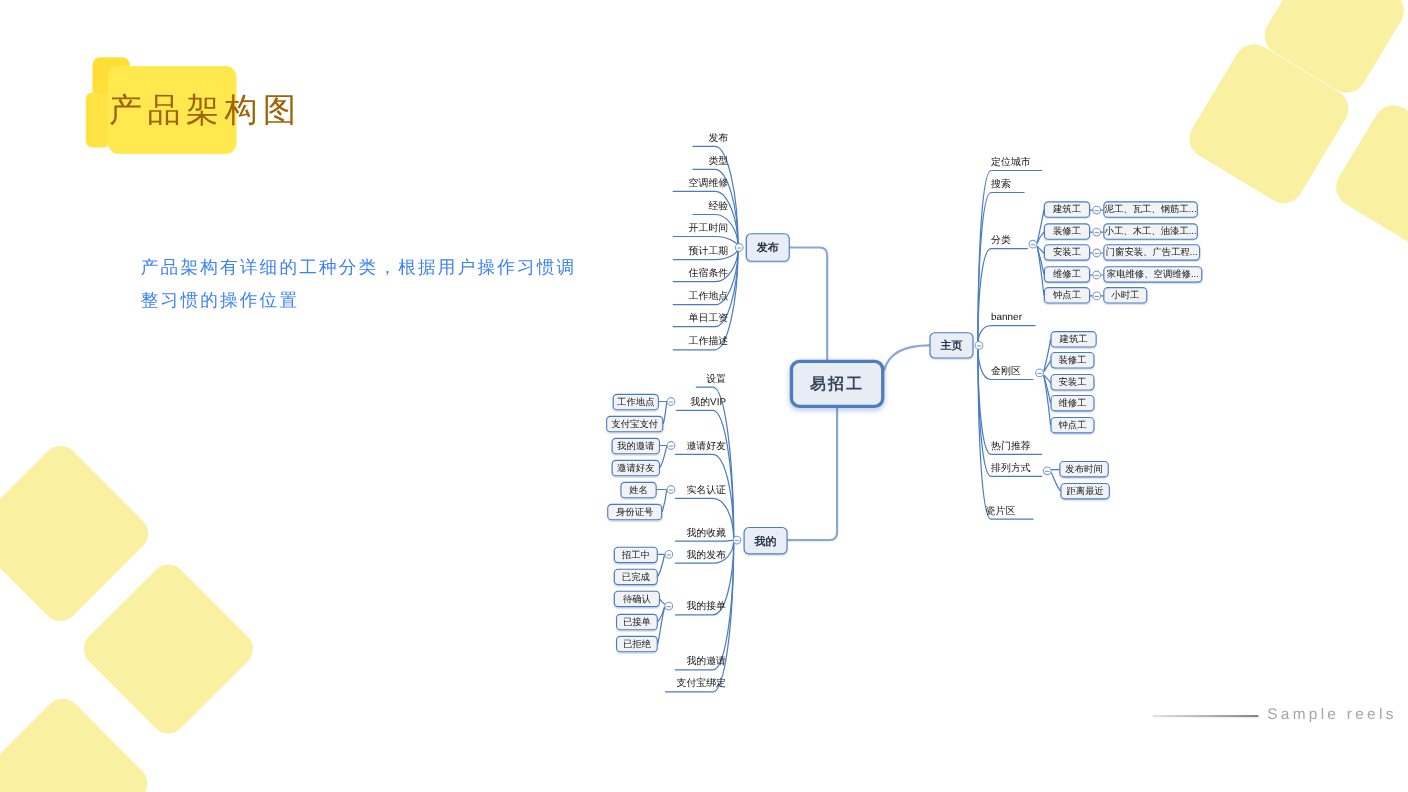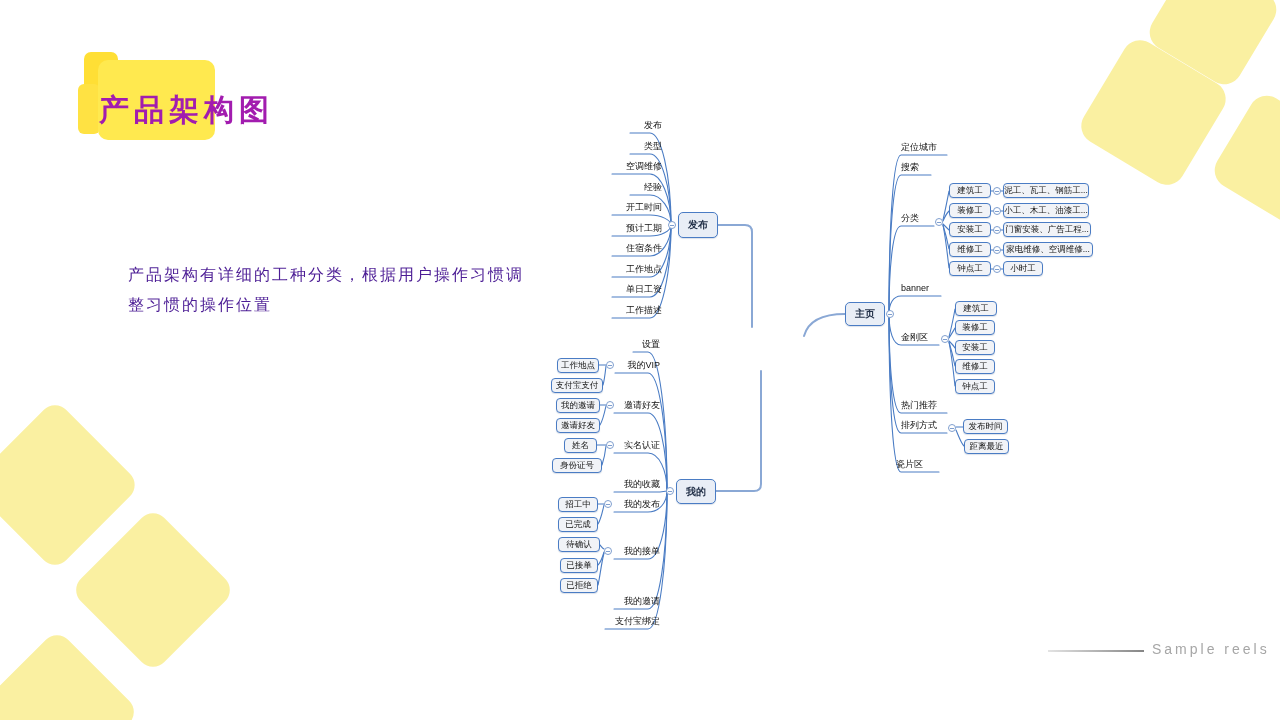--- a/index.html
+++ b/index.html
@@ -1,23 +1,23 @@
 <!DOCTYPE html>
 <html><head>
 <meta charset="utf-8">
 <style>
   html,body{margin:0;padding:0;background:#fff;}
   .stage{position:relative;width:1280px;height:720px;background:#ffffff;overflow:hidden;
          font-family:"Liberation Sans",sans-serif;}
   .sq{position:absolute;}
   .deco{position:absolute;background:#faf0a1;}
-  .title{position:absolute;left:99px;top:90px;margin:0;font-size:30px;font-weight:700;
-         color:#a21caf;letter-spacing:5px;z-index:4;}
-  .desc{position:absolute;left:128px;top:260px;width:408px;margin:0;font-size:16px;
-        color:#4c1d95;line-height:1.85;letter-spacing:2px;z-index:4;}
+  .title{position:absolute;left:99px;top:80px;margin:0;font-size:30px;font-weight:400;
+         color:#a16207;letter-spacing:5px;z-index:4;}
+  .desc{position:absolute;left:128px;top:229px;width:408px;margin:0;font-size:16px;
+        color:#3b82f6;line-height:1.85;letter-spacing:2px;z-index:4;}
   .links{position:absolute;left:0;top:0;z-index:1;}
   .lbl{position:absolute;z-index:2;font-size:9px;line-height:11px;height:11px;
        color:#121212;white-space:nowrap;}
   .lbl.r{text-align:right;}
   .bx{position:absolute;z-index:2;box-sizing:border-box;border:1.4px solid #4a7cc4;
       background:#f1f3f7;border-radius:4px;display:flex;align-items:center;justify-content:center;
       font-size:9px;color:#141414;white-space:nowrap;box-shadow:0 1px 1px rgba(60,90,140,.18);}
   .bx.small{font-size:8.5px;}
   .bx-branch{border-width:1.7px;background:#e9eef6;border-radius:5px;font-size:10px;
              font-weight:700;color:#24324a;}
@@ -114,20 +114,21 @@
       <path d="M949,338 C952,333 954,330 955,328"></path>
       <path d="M949,341 C952,344 954,346 955,348"></path>
       <path d="M949,342 C952,352 954,361 955,366"></path>
       <path d="M949,342 C952,357 954,377 955,386"></path>
 
       <path d="M956,427 L963,427"></path>
       <path d="M956,430 C959,437 961,443 964,446"></path>
     </g>
   </svg>
 
+  <div class="bx bx-root" style="left:718px;top:327px;width:86px;height:44px;">易招工</div>
   <div class="bx bx-branch" style="left:678px;top:212px;width:40px;height:26px;">发布</div>
   <div class="bx bx-branch" style="left:676px;top:479px;width:40px;height:25px;">我的</div>
   <div class="bx bx-branch" style="left:845px;top:302px;width:40px;height:24px;">主页</div>
 
   <div class="lbl r" style="left:592px;top:120px;width:70px;">发布</div>
   <div class="lbl r" style="left:592px;top:141px;width:70px;">类型</div>
   <div class="lbl r" style="left:592px;top:161px;width:70px;">空调维修</div>
   <div class="lbl r" style="left:592px;top:182px;width:70px;">经验</div>
   <div class="lbl r" style="left:592px;top:202px;width:70px;">开工时间</div>
   <div class="lbl r" style="left:592px;top:223px;width:70px;">预计工期</div>

